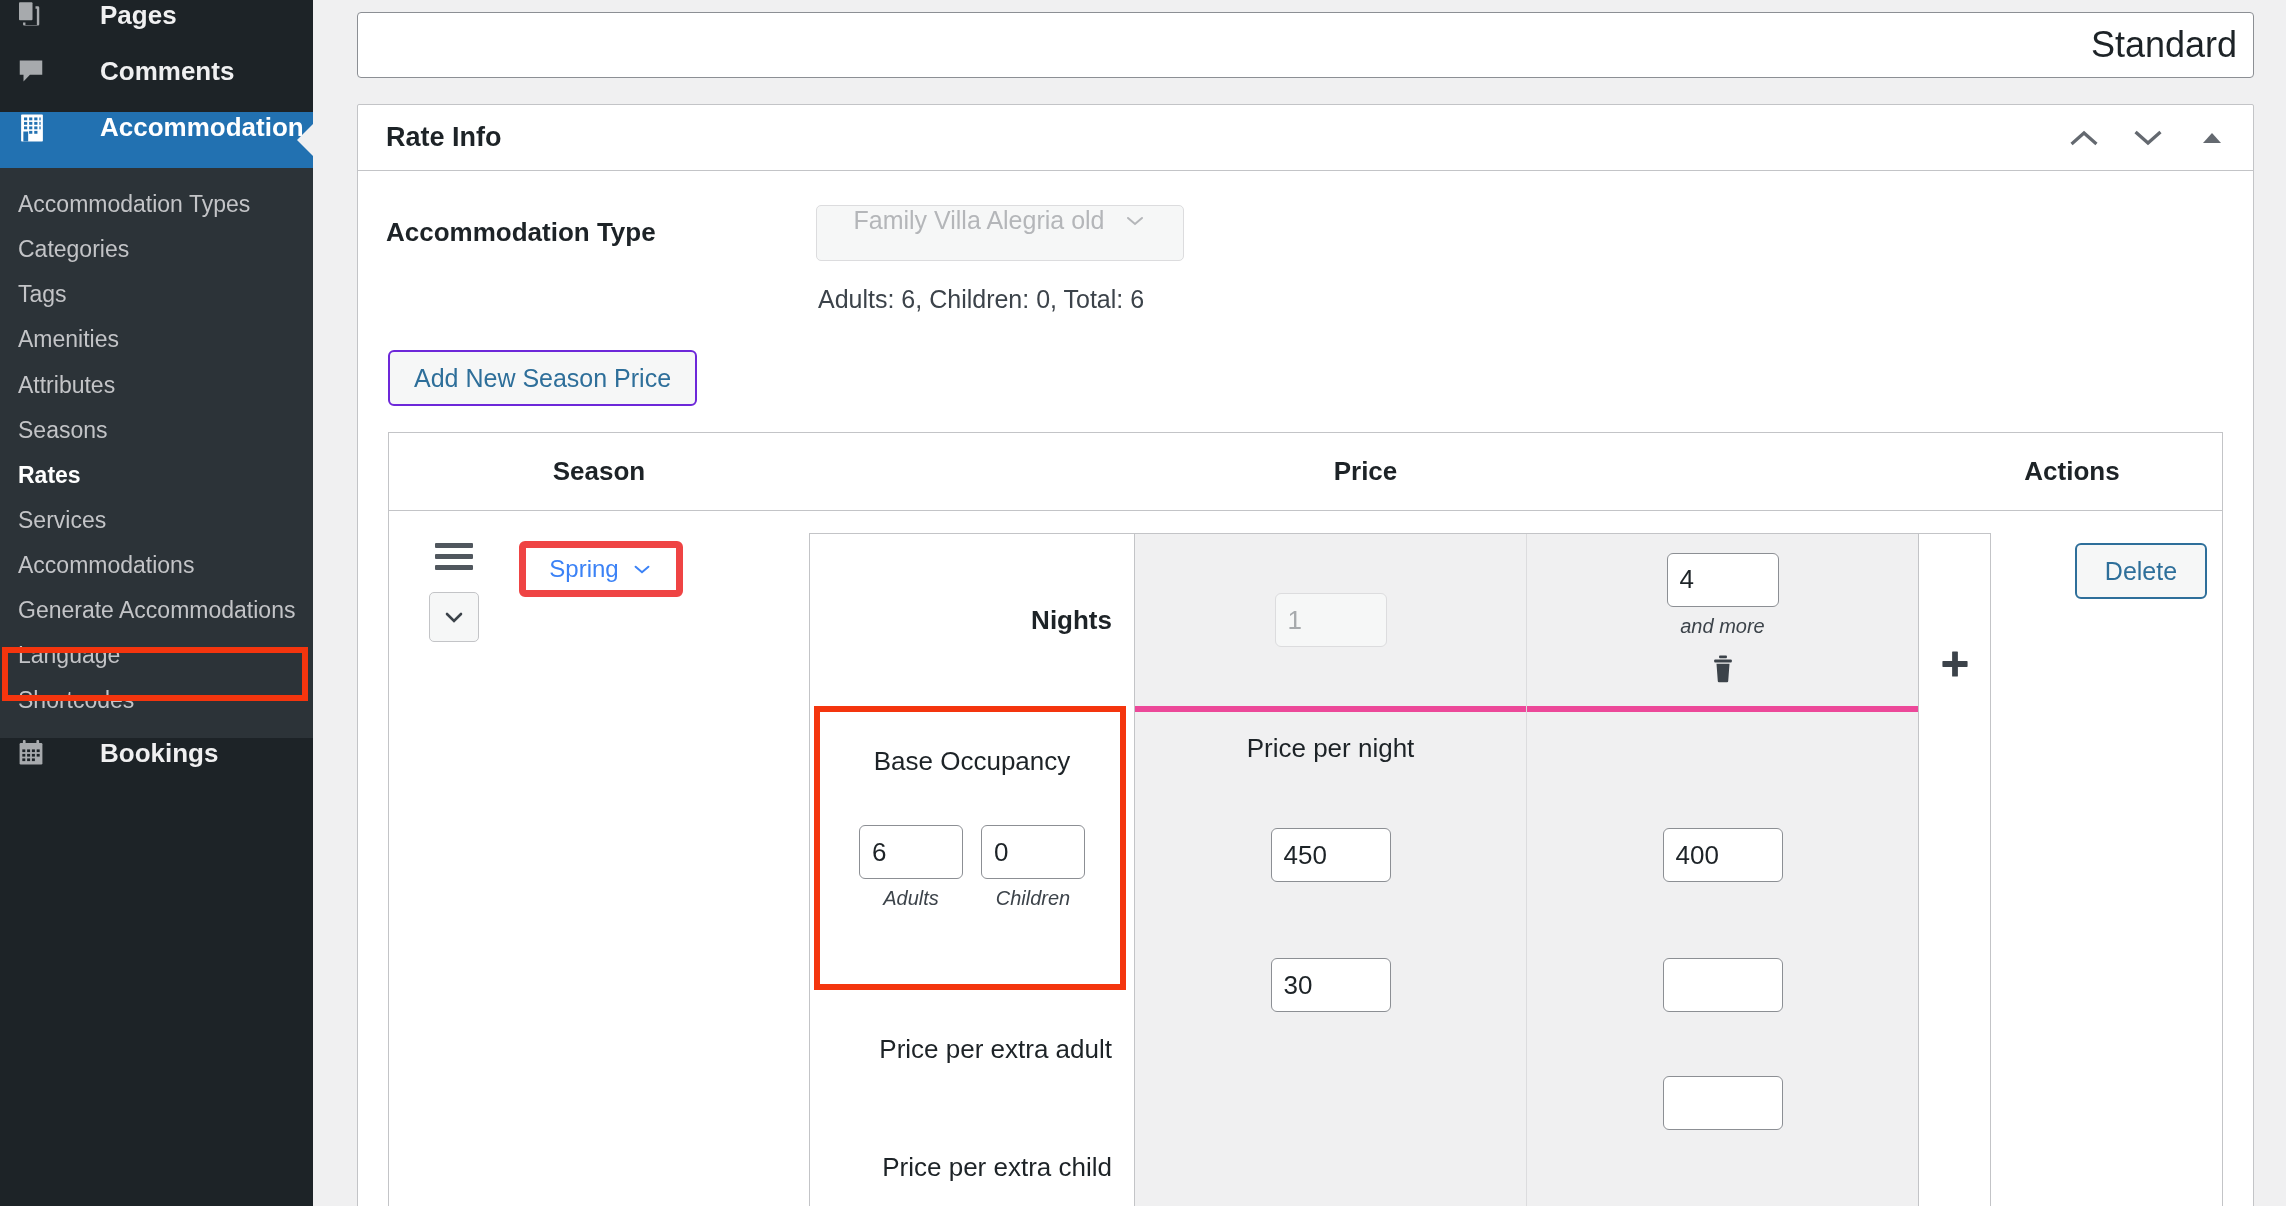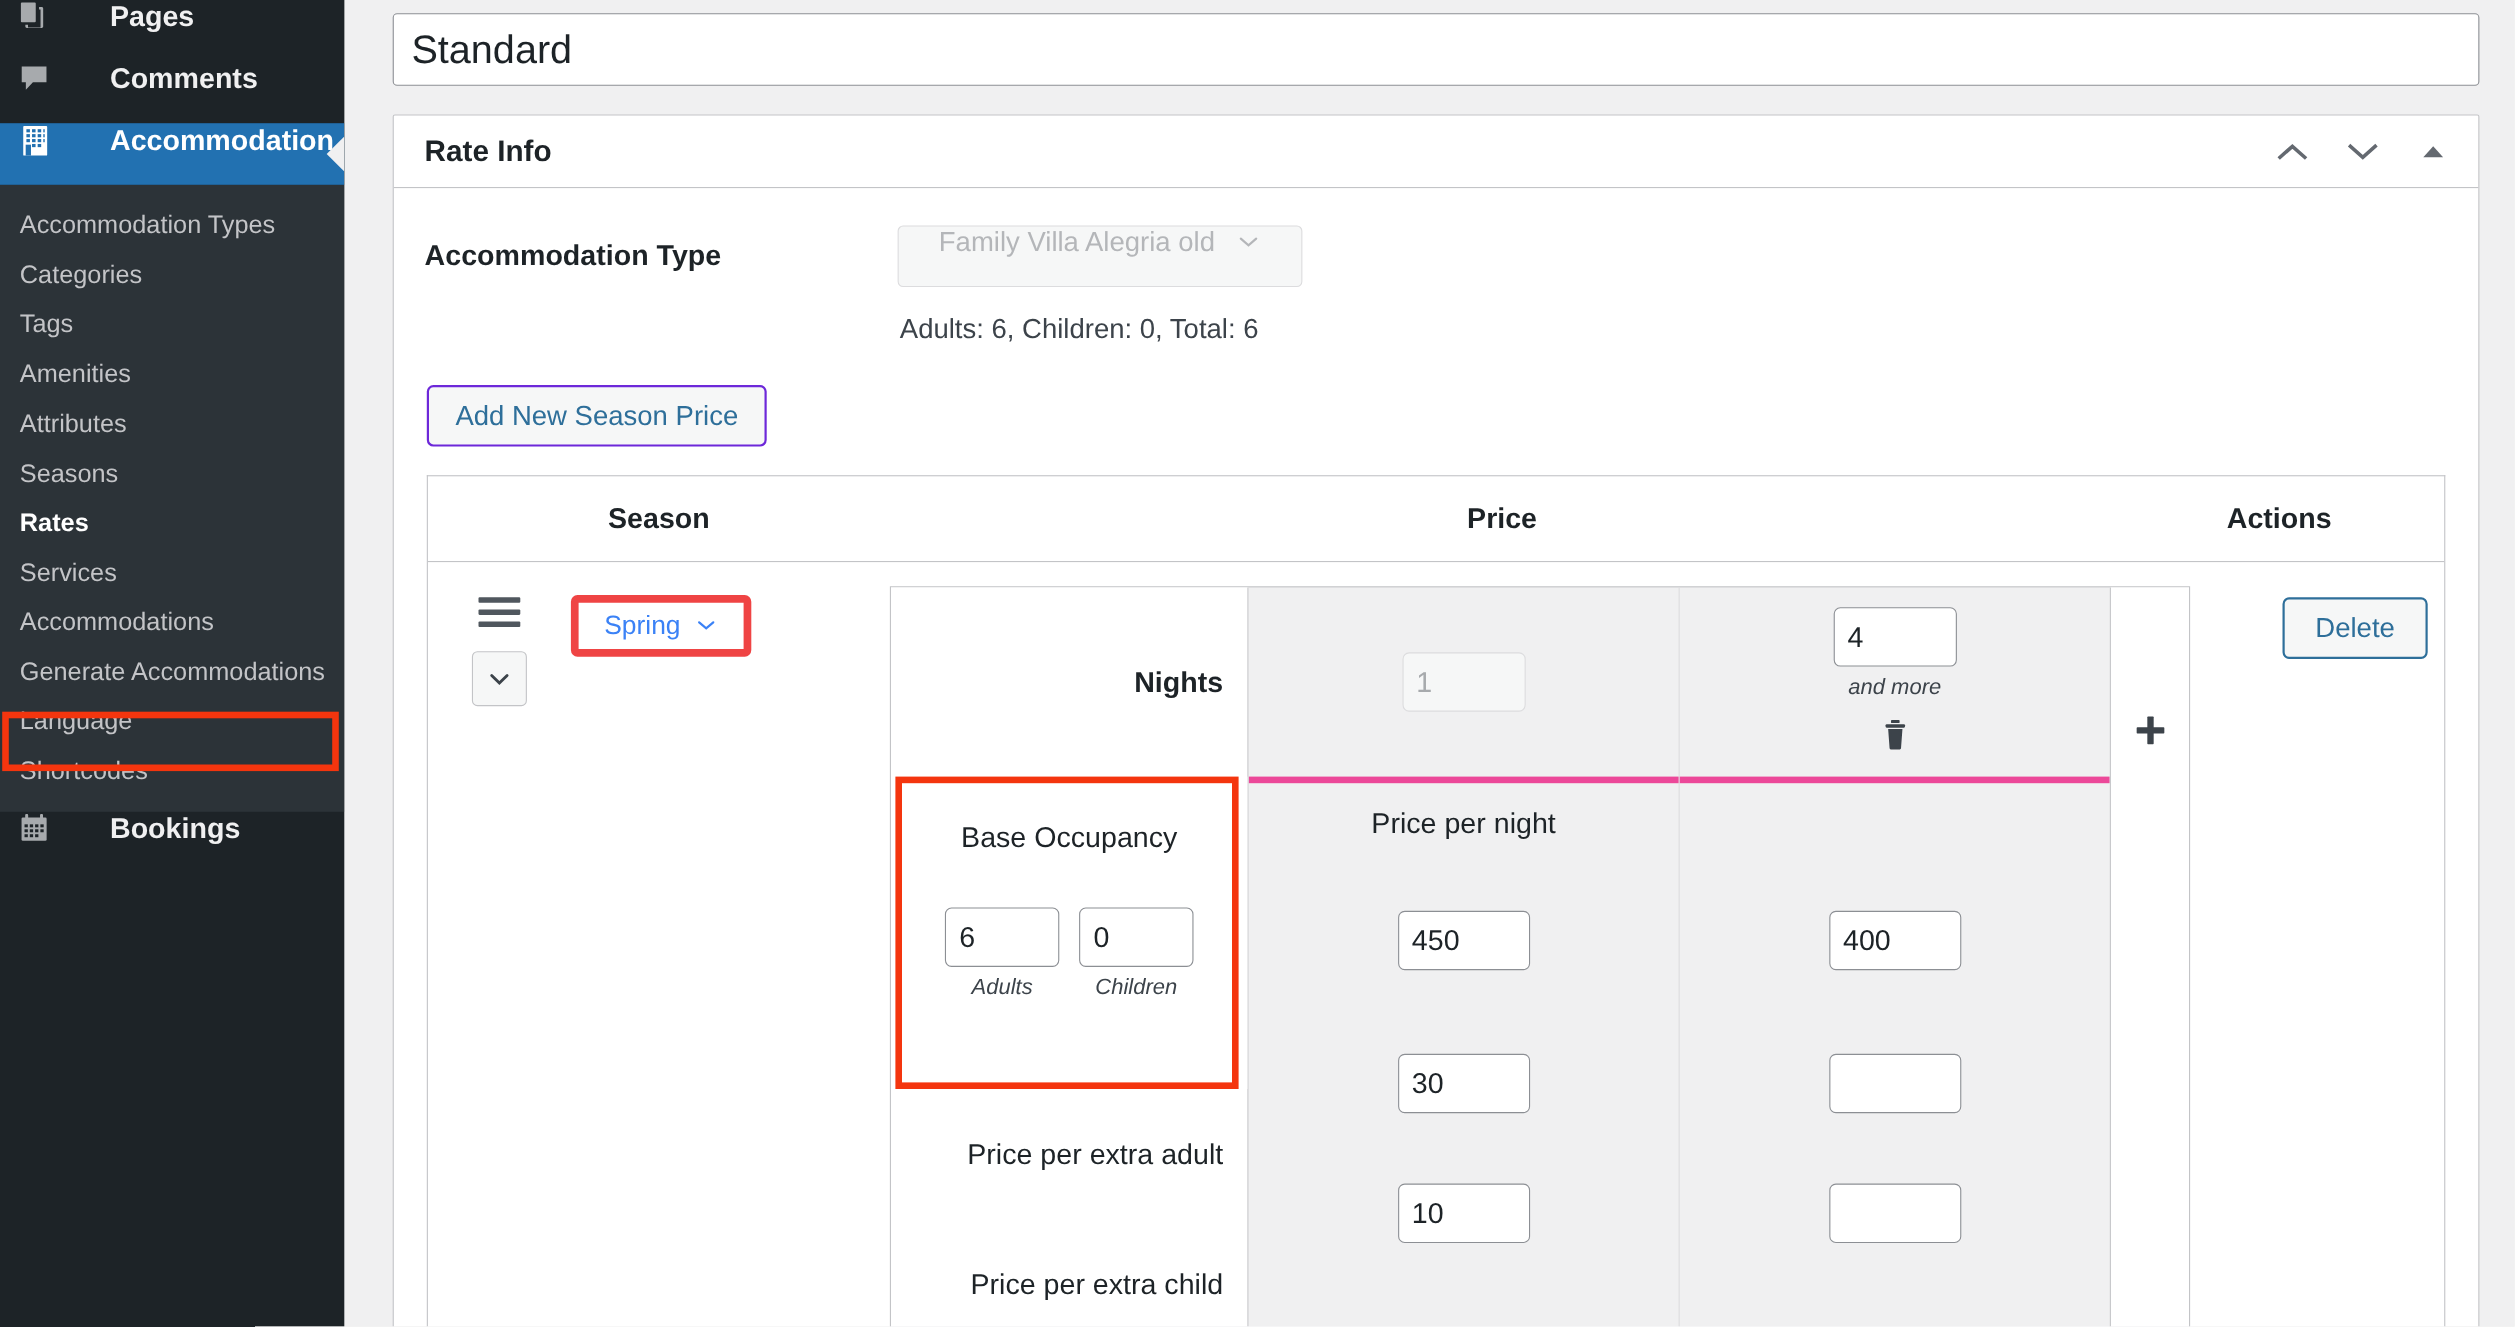--- a/index.html
+++ b/index.html
@@ -71,20 +71,21 @@
     overflow: hidden;
   }
   .title-box {
     background: #fff;
     border: 1px solid #8c8f94;
     border-radius: 4px;
     height: 66px;
     display: flex; align-items: center;
     padding: 0 16px;
     margin-bottom: 26px;
+    justify-content: flex-end;
   }
   .title-box .title-text {
     font-size: 36px; color: #1d2327;
   }
   .panel {
     background: #fff;
     border: 1px solid #c3c4c7;
     border-radius: 2px;
   }
   .panel-head {
@@ -465,23 +466,20 @@
                     </div>
                     <div class="pg-cell r-header">
                       <span class="hdr-ppn">Price per night</span>
                     </div>
                     <div class="pg-cell r-base">
                       <div class="inp wide">450</div>
                     </div>
                     <div class="pg-cell r-extra">
                       <div class="inp wide">30</div>
                     </div>
-                    <div class="pg-cell r-extra">
-                      <div class="inp wide">10</div>
-                    </div>
                   </div>
 
                   <div class="pg-col last">
                     <div class="pg-cell r-nights">
                       <div class="nights-stack">
                         <div class="inp">4</div>
                         <div class="cap-italic">and more</div>
                         <span class="trash">
                           <svg width="26" height="30" viewBox="0 0 20 22" fill="currentColor">
                             <rect x="7" y="0.6" width="6" height="2.2" rx="0.6"></rect>

